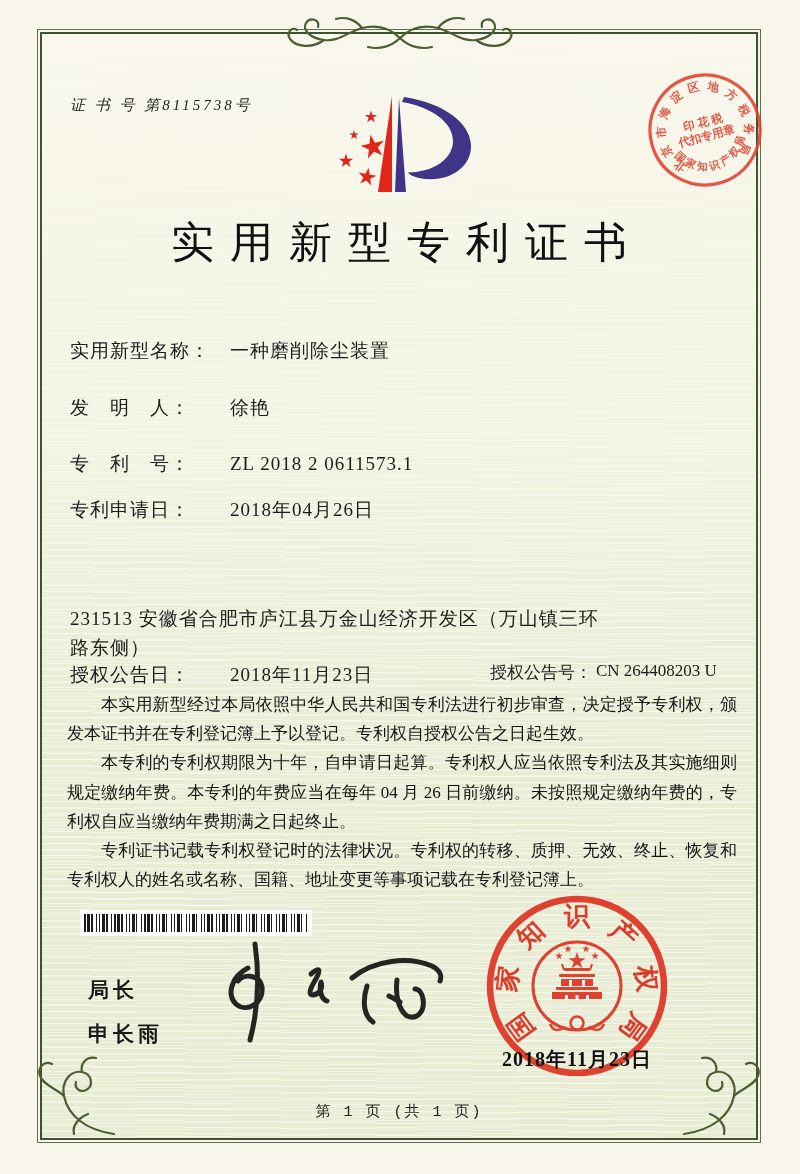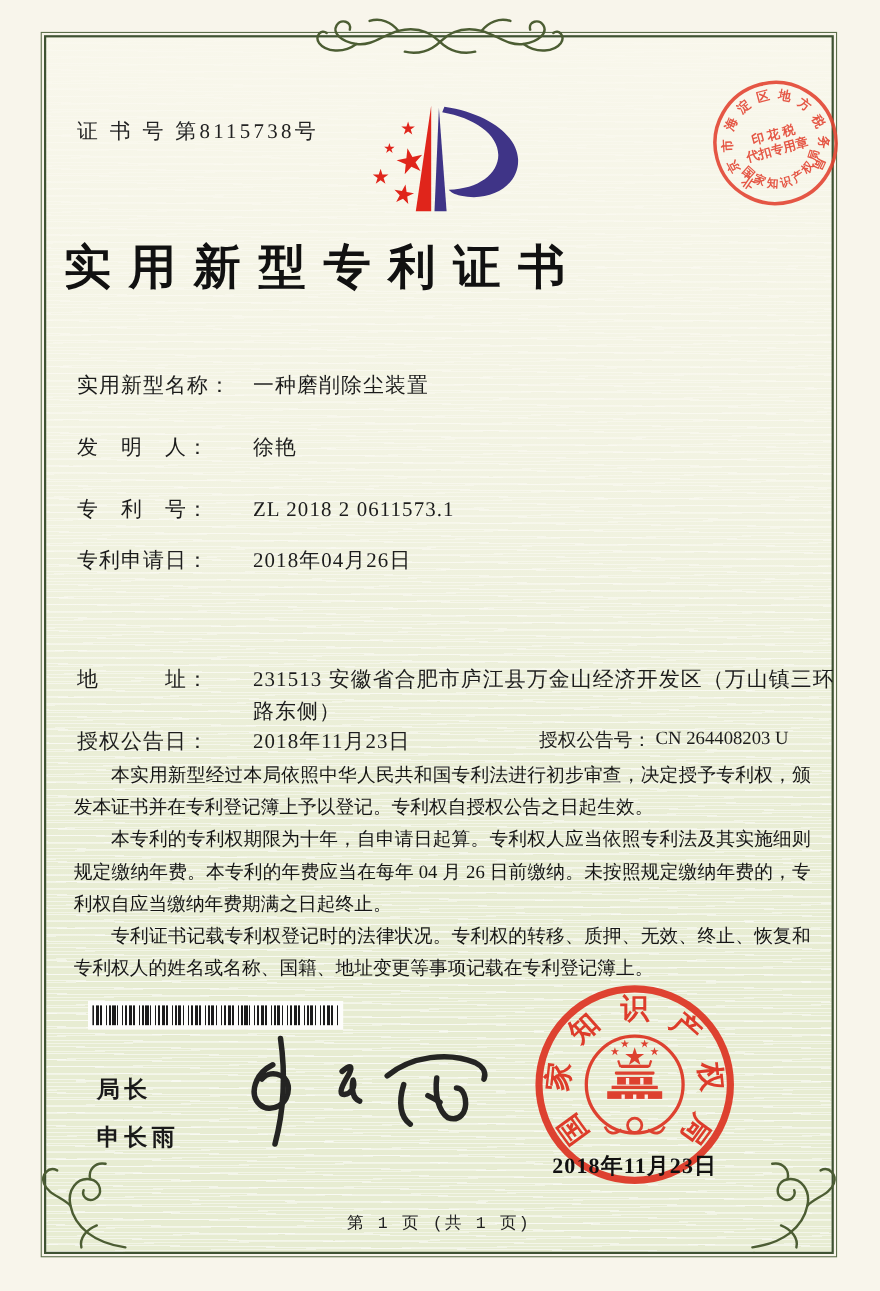--- a/index.html
+++ b/index.html
@@ -19,27 +19,27 @@
     outline:1px solid #5d6f4b;
     outline-offset:2px;
     background:
       linear-gradient(180deg, rgba(250,248,238,.92) 0%, rgba(250,248,238,.55) 38%, rgba(248,246,235,.12) 62%, rgba(233,238,212,0) 78%),
       repeating-linear-gradient(0.6deg,  rgba(255,255,255,.55) 0 1px, rgba(255,255,255,0) 1px 6px),
       repeating-linear-gradient(-0.6deg, rgba(255,255,255,.45) 0 1px, rgba(255,255,255,0) 1px 7px),
       #e7ecd2;
   }
   .ornament { position:absolute; pointer-events:none; }
   .cert-no {
-    position:absolute; left:28px; top:72px;
-    font-size:19px; letter-spacing:3px; color:#222;
+    position:absolute; left:28px; top:62px;
+    font-size:15px; letter-spacing:3px; color:#222;font-style:italic;
   }
   .logo { position:absolute; left:280px; top:50px; width:168px; height:118px; }
   .title {
     position:absolute; left:0; top:180px; width:100%;
-    font-size:43px; font-weight:bold;
+    text-align:center; font-size:43px; font-weight:normal;
     letter-spacing:16px; text-indent:16px; color:#111;
   }
   
   .row { position:absolute; left:28px; display:flex; font-size:19px; line-height:1.5; }
   .row .lbl { width:160px; flex:0 0 160px; white-space:pre; letter-spacing:1px; }
   .row .val { letter-spacing:1px; }
   .row.address .val { width:535px; }
   .grant-no { position:absolute; left:448px; display:flex; font-size:17px; }
   
   .paras {
@@ -117,21 +117,20 @@
   </div>
   <div class="row" style="top:416px">
     <span class="lbl">专　利　号：</span>
     <span class="val">ZL 2018 2 0611573.1</span>
   </div>
   <div class="row" style="top:462px">
     <span class="lbl">专利申请日：</span>
     <span class="val">2018年04月26日</span>
   </div>
   <div class="row address" style="top:571px">
-    <span class="lbl">地　　　址：</span>
     <span class="val">231513 安徽省合肥市庐江县万金山经济开发区（万山镇三环路东侧）</span>
   </div>
   <div class="row" style="top:627px">
     <span class="lbl">授权公告日：</span>
     <span class="val">2018年11月23日</span>
   </div>
   <div class="grant-no" style="top:627px">
     <span class="lbl">授权公告号：</span>
     <span class="val" style="margin-left:4px">CN 264408203 U</span>
   </div>

